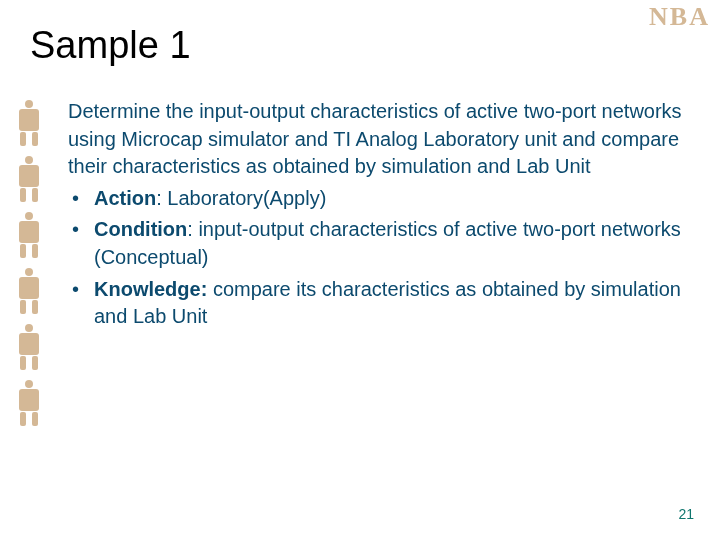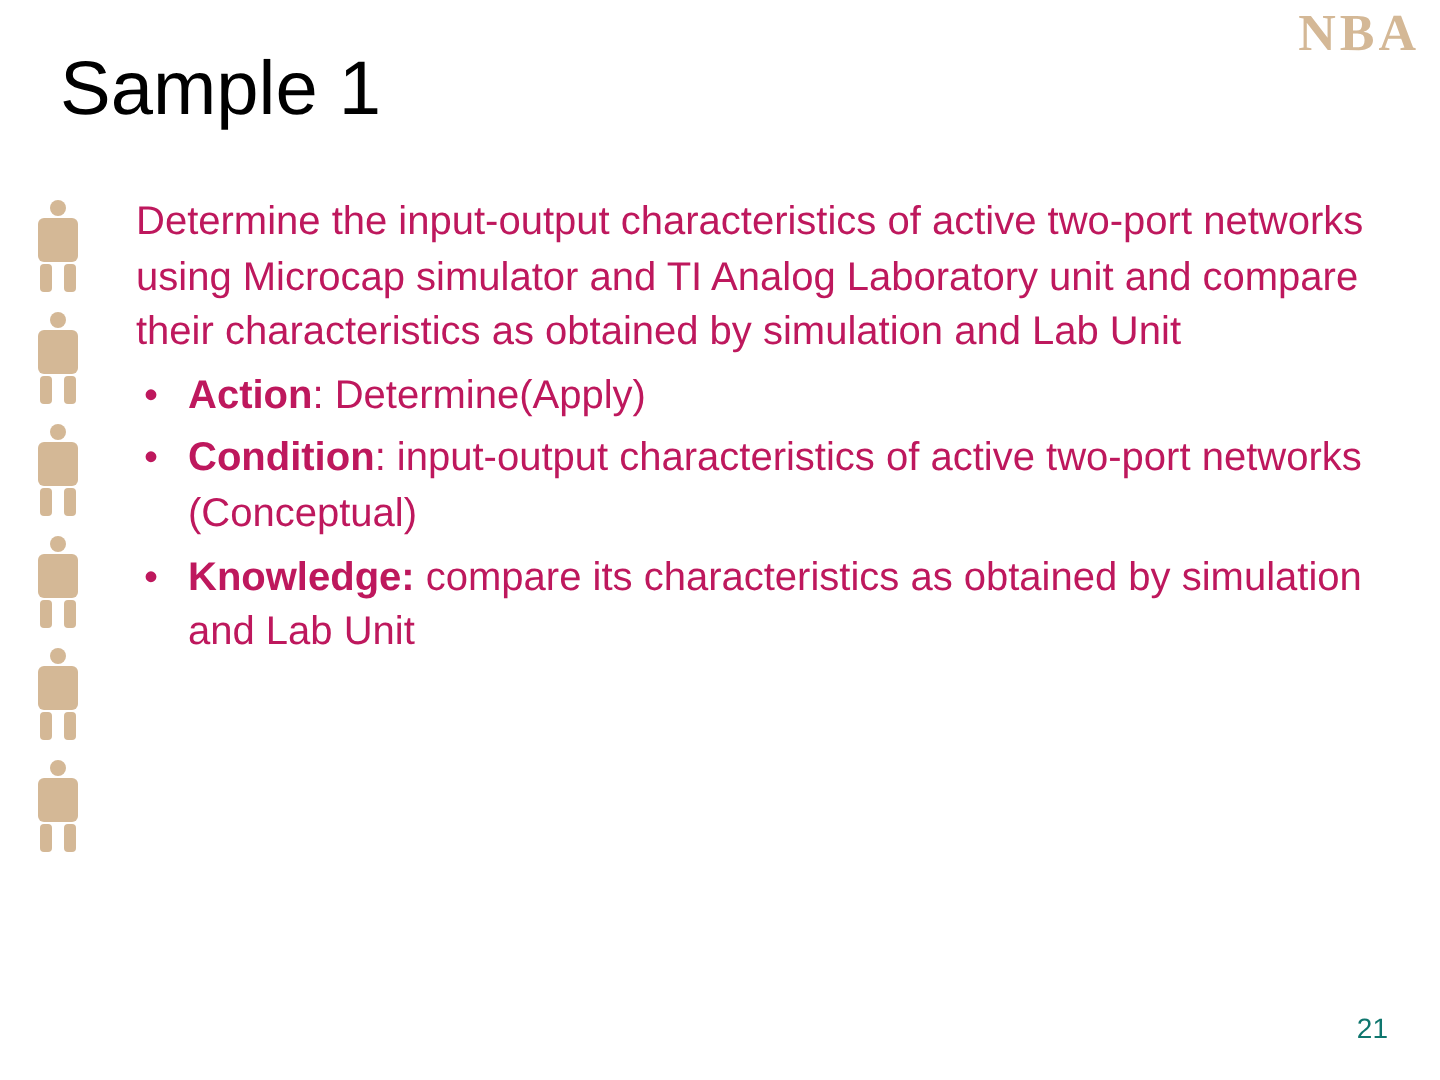--- a/index.html
+++ b/index.html
@@ -6,21 +6,21 @@
   html, body { width: 720px; height: 540px; background: #fff; font-family: Verdana, Geneva, sans-serif; color: #000; }
   .slide { position: relative; width: 720px; height: 540px; }
   .logo { position: absolute; top: 2px; right: 10px; font-family: "Times New Roman", serif; font-weight: bold; font-size: 26px; color: #d4b896; letter-spacing: 2px; }
   .title { position: absolute; top: 24px; left: 30px; font-size: 38px; font-weight: 400; }
   .deco-col { position: absolute; top: 100px; left: 16px; width: 28px; display: flex; flex-direction: column; gap: 10px; }
   .figure { width: 26px; display: flex; flex-direction: column; align-items: center; }
   .figure .head { width: 8px; height: 8px; border-radius: 50%; background: #d4b896; }
   .figure .body { width: 20px; height: 22px; background: #d4b896; border-radius: 3px; margin-top: 1px; }
   .figure .legs { width: 18px; height: 14px; margin-top: 1px; display: flex; justify-content: space-between; }
   .figure .legs span { width: 6px; height: 14px; background: #d4b896; border-radius: 2px; }
-  .content { position: absolute; top: 98px; left: 68px; width: 620px; font-size: 20px; line-height: 1.38; color: #be185d; }
+  .content { position: absolute; top: 98px; left: 68px; width: 620px; font-size: 20px; line-height: 1.38; color: #0c4a6e; }
   .intro { margin-bottom: 2px; }
   ul.bullets { list-style: none; margin-top: 4px; }
   ul.bullets li { position: relative; padding-left: 26px; margin-top: 4px; }
   ul.bullets li::before { content: "•"; position: absolute; left: 4px; top: 0; font-size: 20px; line-height: 1.38; }
   .b-label { font-weight: bold; text-align: right; }
   .pagenum { position: absolute; bottom: 18px; right: 26px; font-size: 14px; color: #0f766e; }
 </style>
 </head>
 <body>
 <div class="slide">
@@ -77,21 +77,21 @@
           <span></span>
           <span></span>
         </div>
       </div>
   </div>
 
   <div class="content">
     <p class="intro">Determine the input-output characteristics of active two-port networks using Microcap simulator and TI Analog Laboratory unit and compare their characteristics as obtained by simulation and Lab Unit</p>
     <ul class="bullets">
       <li>
-        <span class="b-label">Action</span><span>: Determine(Apply)</span>
+        <span class="b-label">Action</span><span>: Laboratory(Apply)</span>
       </li>
       <li>
         <span class="b-label">Condition</span><span>: input-output characteristics of active two-port networks (Conceptual)</span>
       </li>
       <li>
         <span class="b-label">Knowledge:</span><span> compare its characteristics as obtained by simulation and Lab Unit</span>
       </li>
     </ul>
   </div>
 

